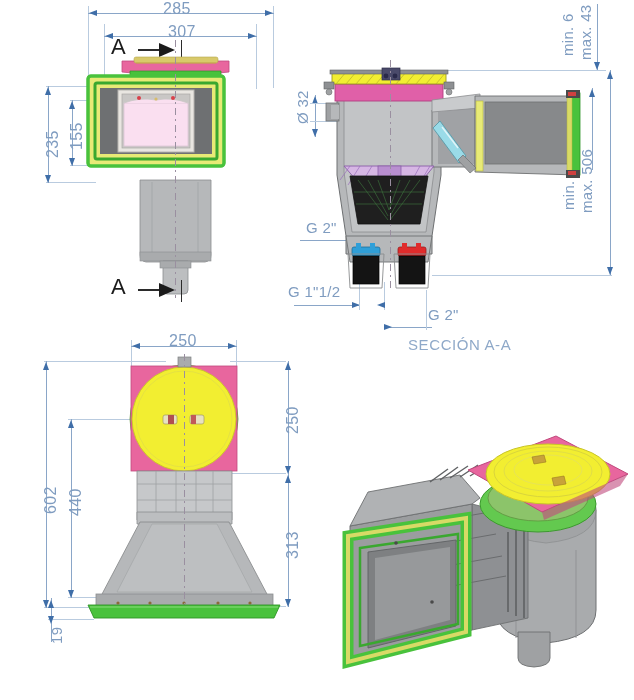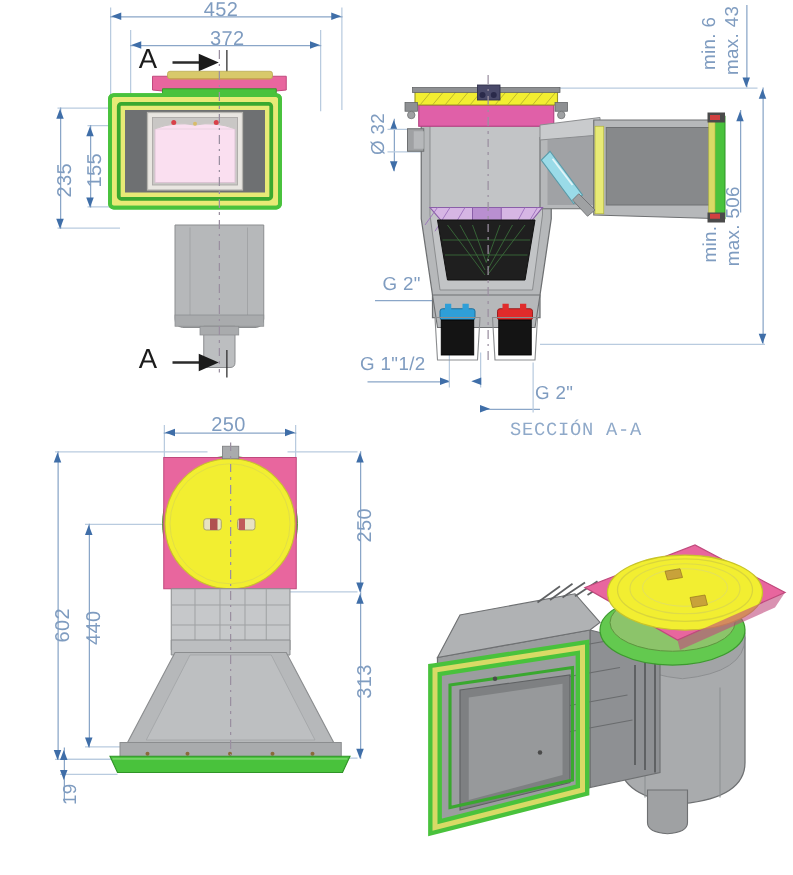--- a/index.html
+++ b/index.html
@@ -101,28 +101,28 @@
 
 <div class="sheet">
 
   <div class="view" style="left:0; top:0; width:310px; height:320px;">
 
     <div class="ext ext-v" style="left:88px; top:6px; height:82px;"></div>
     <div class="ext ext-v" style="left:273px; top:6px; height:82px;"></div>
     <div class="dl-h" style="left:88px; top:13px; width:186px;"></div>
     <div class="arr arr-l" style="left:89px; top:10px;"></div>
     <div class="arr arr-r" style="left:265px; top:10px;"></div>
-    <div class="dim big" style="left:163px; top:0px;">452</div>
+    <div class="dim big" style="left:163px; top:0px;">285</div>
 
     <div class="ext ext-v" style="left:104px; top:24px; height:65px;"></div>
     <div class="ext ext-v" style="left:256px; top:24px; height:65px;"></div>
     <div class="dl-h" style="left:104px; top:36px; width:153px;"></div>
     <div class="arr arr-l" style="left:105px; top:33px;"></div>
     <div class="arr arr-r" style="left:248px; top:33px;"></div>
-    <div class="dim big" style="left:168px; top:23px;">372</div>
+    <div class="dim big" style="left:168px; top:23px;">307</div>
 
     <div class="mark-a" style="left:111px; top:34px;">A</div>
     <div class="sec-arrow-line" style="left:138px; top:49px; width:26px;"></div>
     <div class="sec-arrow-head" style="left:159px; top:43px;"></div>
     <div class="sec-cut" style="left:181px; top:40px; height:22px;"></div>
 
     <div class="ext ext-h" style="left:46px; top:86px; width:50px;"></div>
     <div class="ext ext-h" style="left:46px; top:182px; width:50px;"></div>
     <div class="dl-v" style="left:48px; top:86px; height:97px;"></div>
     <div class="arr arr-u" style="left:45px; top:87px;"></div>
@@ -311,21 +311,21 @@
       <path d="M114 254 L150 254 L148 288 L116 288 Z" fill="none" stroke="#8b8d8f" stroke-width="0.9"></path>
 
       <rect x="44" y="82" width="10" height="7" fill="#8e9093" stroke="#5f6163" stroke-width="0.6"></rect>
       <rect x="164" y="82" width="10" height="7" fill="#8e9093" stroke="#5f6163" stroke-width="0.6"></rect>
       <circle cx="49" cy="92" r="3" fill="#9fa1a3" stroke="#6e7072" stroke-width="0.6"></circle>
       <circle cx="169" cy="92" r="3" fill="#9fa1a3" stroke="#6e7072" stroke-width="0.6"></circle>
     </svg>
 
     <div class="centerline" style="left:110px; top:60px; height:230px;"></div>
 
-    <div class="caption" style="left:128px; top:336px;font-family:Liberation Mono, monospace;">SECCIÓN A-A</div>
+    <div class="caption" style="left:128px; top:336px;">SECCIÓN A-A</div>
   </div>
 
   <div class="view" style="left:0; top:324px; width:320px; height:390px;">
 
     <div class="ext ext-v" style="left:131px; top:16px; height:28px;"></div>
     <div class="ext ext-v" style="left:236px; top:16px; height:28px;"></div>
     <div class="dl-h" style="left:131px; top:22px; width:106px;"></div>
     <div class="arr arr-l" style="left:132px; top:19px;"></div>
     <div class="arr arr-r" style="left:228px; top:19px;"></div>
     <div class="dim big" style="left:169px; top:8px;">250</div>

